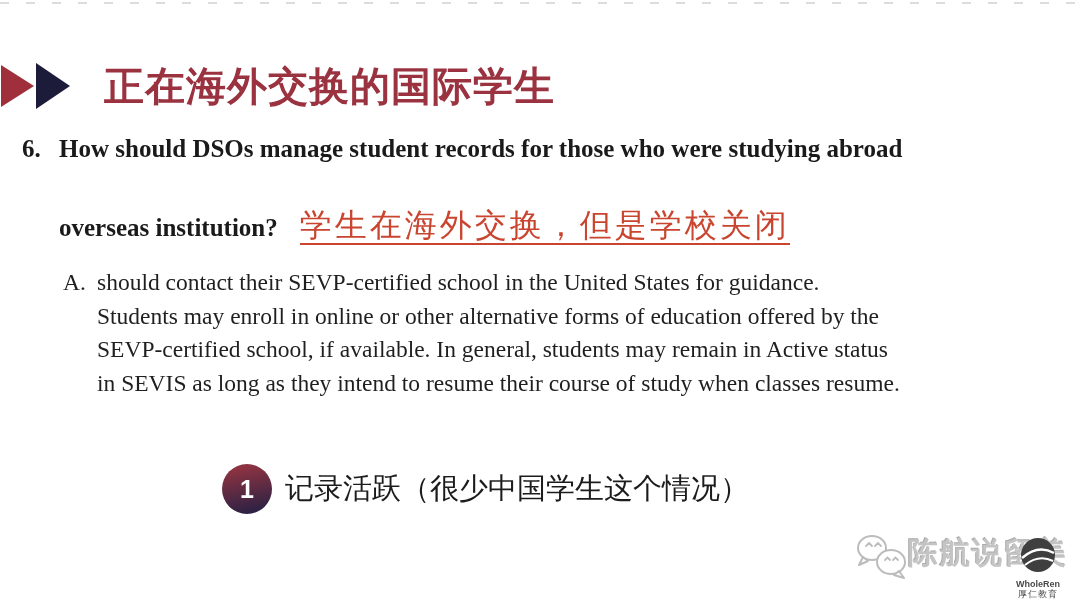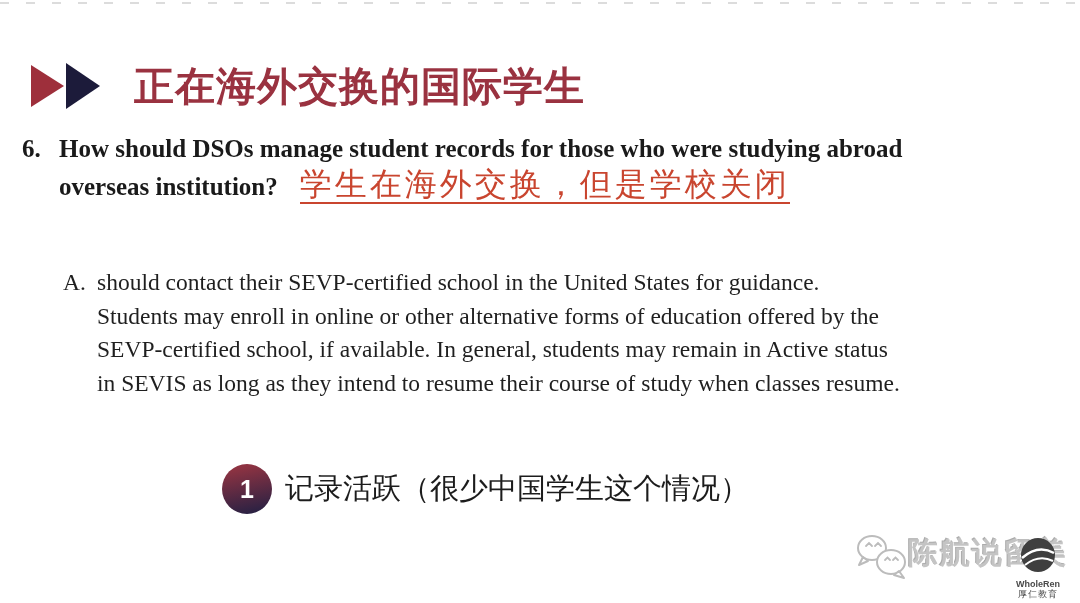--- a/index.html
+++ b/index.html
@@ -13,21 +13,21 @@
   }
   .top-border {
     position: absolute;
     top: 2px; left: 0;
     width: 100%; height: 2px;
     background-image: repeating-linear-gradient(90deg, #dcdcdc 0 9px, transparent 9px 26px);
   }
   
   .header {
     position: absolute;
-    top: 32px; left: 31px;
+    top: 32px; left: 1px;
     display: flex; align-items: center;
   }
   .tri { width: 0; height: 0; border-style: solid; }
   .tri-red {
     border-width: 21px 0 21px 33px;
     border-color: transparent transparent transparent var(--triangle-red, #9e2f3b);
   }
   .tri-navy {
     border-width: 23px 0 23px 34px;
     border-color: transparent transparent transparent var(--triangle-navy, #1c1b3a);
@@ -47,21 +47,21 @@
     left: 22px; top: 131px;
     display: flex;
     font-family: "Liberation Serif", serif;
     font-weight: bold;
     color: #1a1a1a;
     font-size: 25px;
     line-height: 35px;
   }
   .q-number { width: 37px; flex: none; }
   .q-line { white-space: nowrap; }
-  .q-line3 { white-space: nowrap; }
+  .q-line3 { white-space: nowrap; margin-top: 41px; }
   .annotation {
     display: inline-block;
     font-family: "DejaVu Serif", serif;
     font-weight: normal;
     font-size: 32px;
     line-height: 36px;
     color: var(--annotation-red, #c9452f);
     border-bottom: 2px solid var(--annotation-red, #c9452f);
     margin-left: 22px;
     letter-spacing: 3px;

